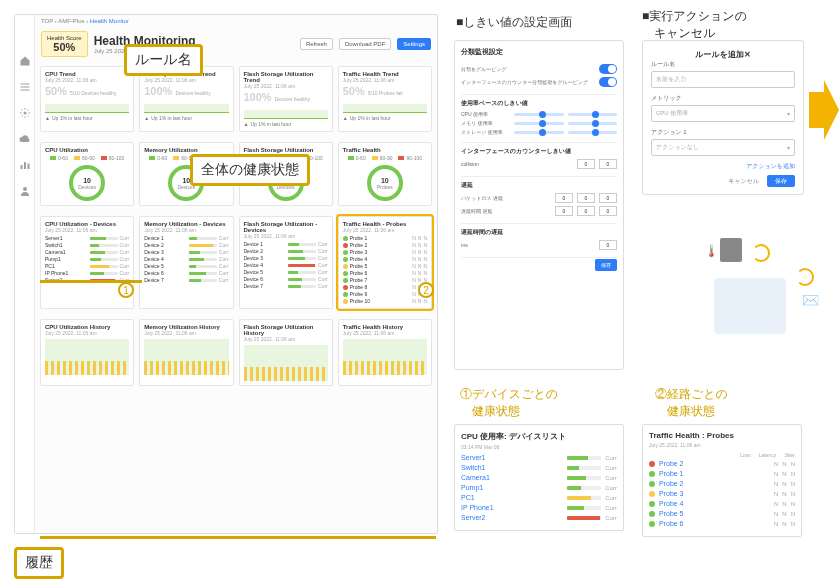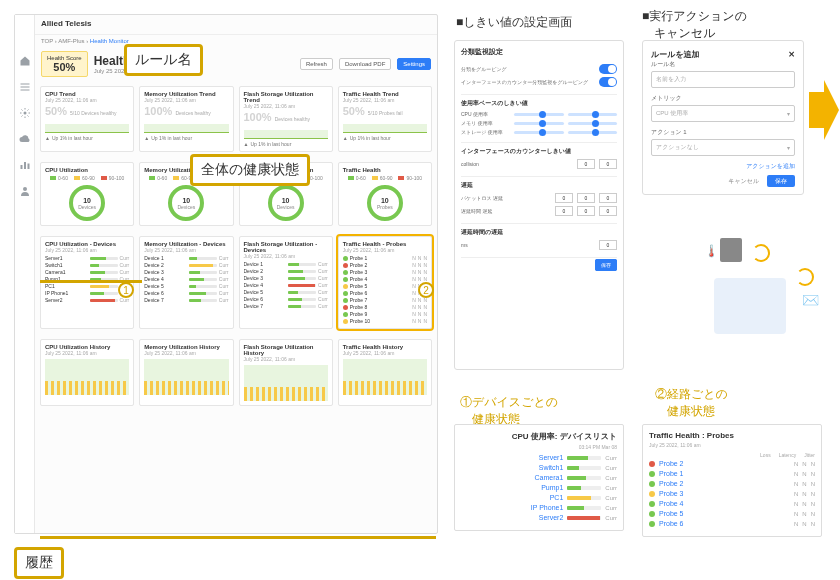--- a/index.html
+++ b/index.html
@@ -76,21 +76,21 @@
   .thres .srow { display: flex; align-items: center; gap: 4px; margin: 3px 0; }
   .thres .srow .sl { flex: 1; color: #666; font-size: 5px; }
   .toggle { width: 18px; height: 10px; background: #2d7df7; border-radius: 5px; position: relative; }
   .toggle::after { content: ""; position: absolute; right: 1px; top: 1px; width: 8px; height: 8px; background: #fff; border-radius: 50%; }
   .slider { flex: 1; height: 3px; background: #cde2ff; border-radius: 2px; position: relative; }
   .slider::after { content: ""; position: absolute; width: 7px; height: 7px; background: #2d7df7; border-radius: 50%; top: -2px; left: 50%; }
   .nbox { width: 18px; height: 10px; border: 1px solid #ccc; font-size: 5px; display: inline-flex; align-items: center; justify-content: center; }
 
   
   .act { position: absolute; left: 642px; top: 40px; width: 162px; background: #fff; border: 1px solid #ddd; border-radius: 3px; padding: 8px; font-size: 7px; }
-  .act h5 { font-size: 8px; display: flex; justify-content: space-between; align-items: center; }
+  .act h5 { font-size: 8px; display: flex; justify-content: center; align-items: center; }
   .act .fld { margin-bottom: 6px; }
   .act .fld .fl { font-size: 6px; color: #666; margin-bottom: 2px; }
   .act .fld .fi { border: 1px solid #ccc; border-radius: 2px; padding: 3px 4px; font-size: 6px; color: #aaa; display: flex; justify-content: space-between; align-items: center; }
   .act .link { color: #2d7df7; font-size: 6px; float: right; cursor: pointer; }
   .act .bot { text-align: right; margin-top: 6px; }
   .act .bot .c { font-size: 6px; color: #888; margin-right: 6px; }
   .act .bot .s { font-size: 6px; background: #2d7df7; color: #fff; padding: 3px 8px; border-radius: 2px; }
 
   
   .bigarrow { position: absolute; left: 809px; top: 80px; width: 30px; height: 60px; background: #f3b300; clip-path: polygon(0 20%, 50% 20%, 50% 0, 100% 50%, 50% 100%, 50% 80%, 0 80%); }
@@ -142,21 +142,20 @@
       </span>
     <span class="ico">
         <svg viewBox="0 0 24 24" fill="currentColor">
           <circle cx="12" cy="8" r="4"></circle>
           <path d="M4 22a8 8 0 0116 0z"></path>
         </svg>
       </span>
   </div>
 
   <div class="dash-inner">
-    <div class="brand"><span>Allied Telesis</span></div>
     <div class="crumb">
       <span>TOP</span> › <span>AMF-Plus</span> › <span class="cur">Health Monitor</span>
     </div>
 
     <div class="hdr">
       <div class="badge">
         <span>Health Score</span>
         <span class="pct">50%</span>
       </div>
       <div>
@@ -524,21 +523,21 @@
 <div class="bubble" style="left:190px; top:154px;">全体の健康状態</div>
 <div class="bubble" style="left:14px; top:547px;font-family:Liberation Mono, monospace;">履歴</div>
 <div class="circnum" style="left:118px; top:282px;">1</div>
 <div class="circnum" style="left:418px; top:282px;">2</div>
 <div class="ybar" style="left:40px; top:536px; width:396px; height:3px;"></div>
 <div class="ybar" style="left:40px; top:280px; width:102px; height:3px;"></div>
 
 <div class="rlabel" style="left:456px; top:14px;">■しきい値の設定画面</div>
 <div class="rlabel" style="left:642px; top:8px; white-space:pre;">■実行アクションの
 　キャンセル</div>
-<div class="rlabel num" style="left:460px; top:386px; white-space:pre;margin-top:8px;">①デバイスごとの
+<div class="rlabel num" style="left:460px; top:386px; white-space:pre;">①デバイスごとの
 　健康状態</div>
 <div class="rlabel num" style="left:655px; top:386px; white-space:pre;">②経路ごとの
 　健康状態</div>
 
 <div class="thres">
   <div style="font-weight:600;font-size:7px;">分類監視設定</div>
   <div class="sec">
     <div class="srow">
         <span class="sl">分類をグルーピング</span>
         <span class="toggle"></span>
@@ -640,21 +639,21 @@
 
 <div class="illus">
   <span class="thermo">🌡️</span>
   <div class="server"></div>
   <span class="cyc a"></span>
     <span class="cyc b"></span>
   <div class="person"></div>
   <span class="mail">✉️</span>
 </div>
 
-<div class="rpanel" style="left:454px; top:424px; width:170px;text-align:right;">
+<div class="rpanel" style="left:454px; top:424px; width:170px;">
   <h4>CPU 使用率: デバイスリスト</h4>
   <div class="rs">03:14 PM Mar 08</div>
   <div id="dev-zoom">
       <div class="row">
         <span class="lab">Server1</span>
         <span class="bar">
           <i style="width:60%;background:#78c850"></i>
         </span>
         <span class="cur">Curr</span>
       </div>
@@ -696,21 +695,21 @@
       <div class="row">
         <span class="lab">Server2</span>
         <span class="bar">
           <i style="width:95%;background:#e05a47"></i>
         </span>
         <span class="cur">Curr</span>
       </div>
     </div>
 </div>
 
-<div class="rpanel" style="left:642px; top:424px; width:180px;">
+<div class="rpanel" style="left:642px; top:424px; width:160px;">
   <h4>Traffic Health : Probes</h4>
   <div class="rs">July 25 2022, 11:06 am</div>
   <div class="th">
       <span></span>
       <span>Loss</span>
       <span>Latency</span>
       <span>Jitter</span>
     </div>
   <div id="probe-zoom">
       <div class="row">

